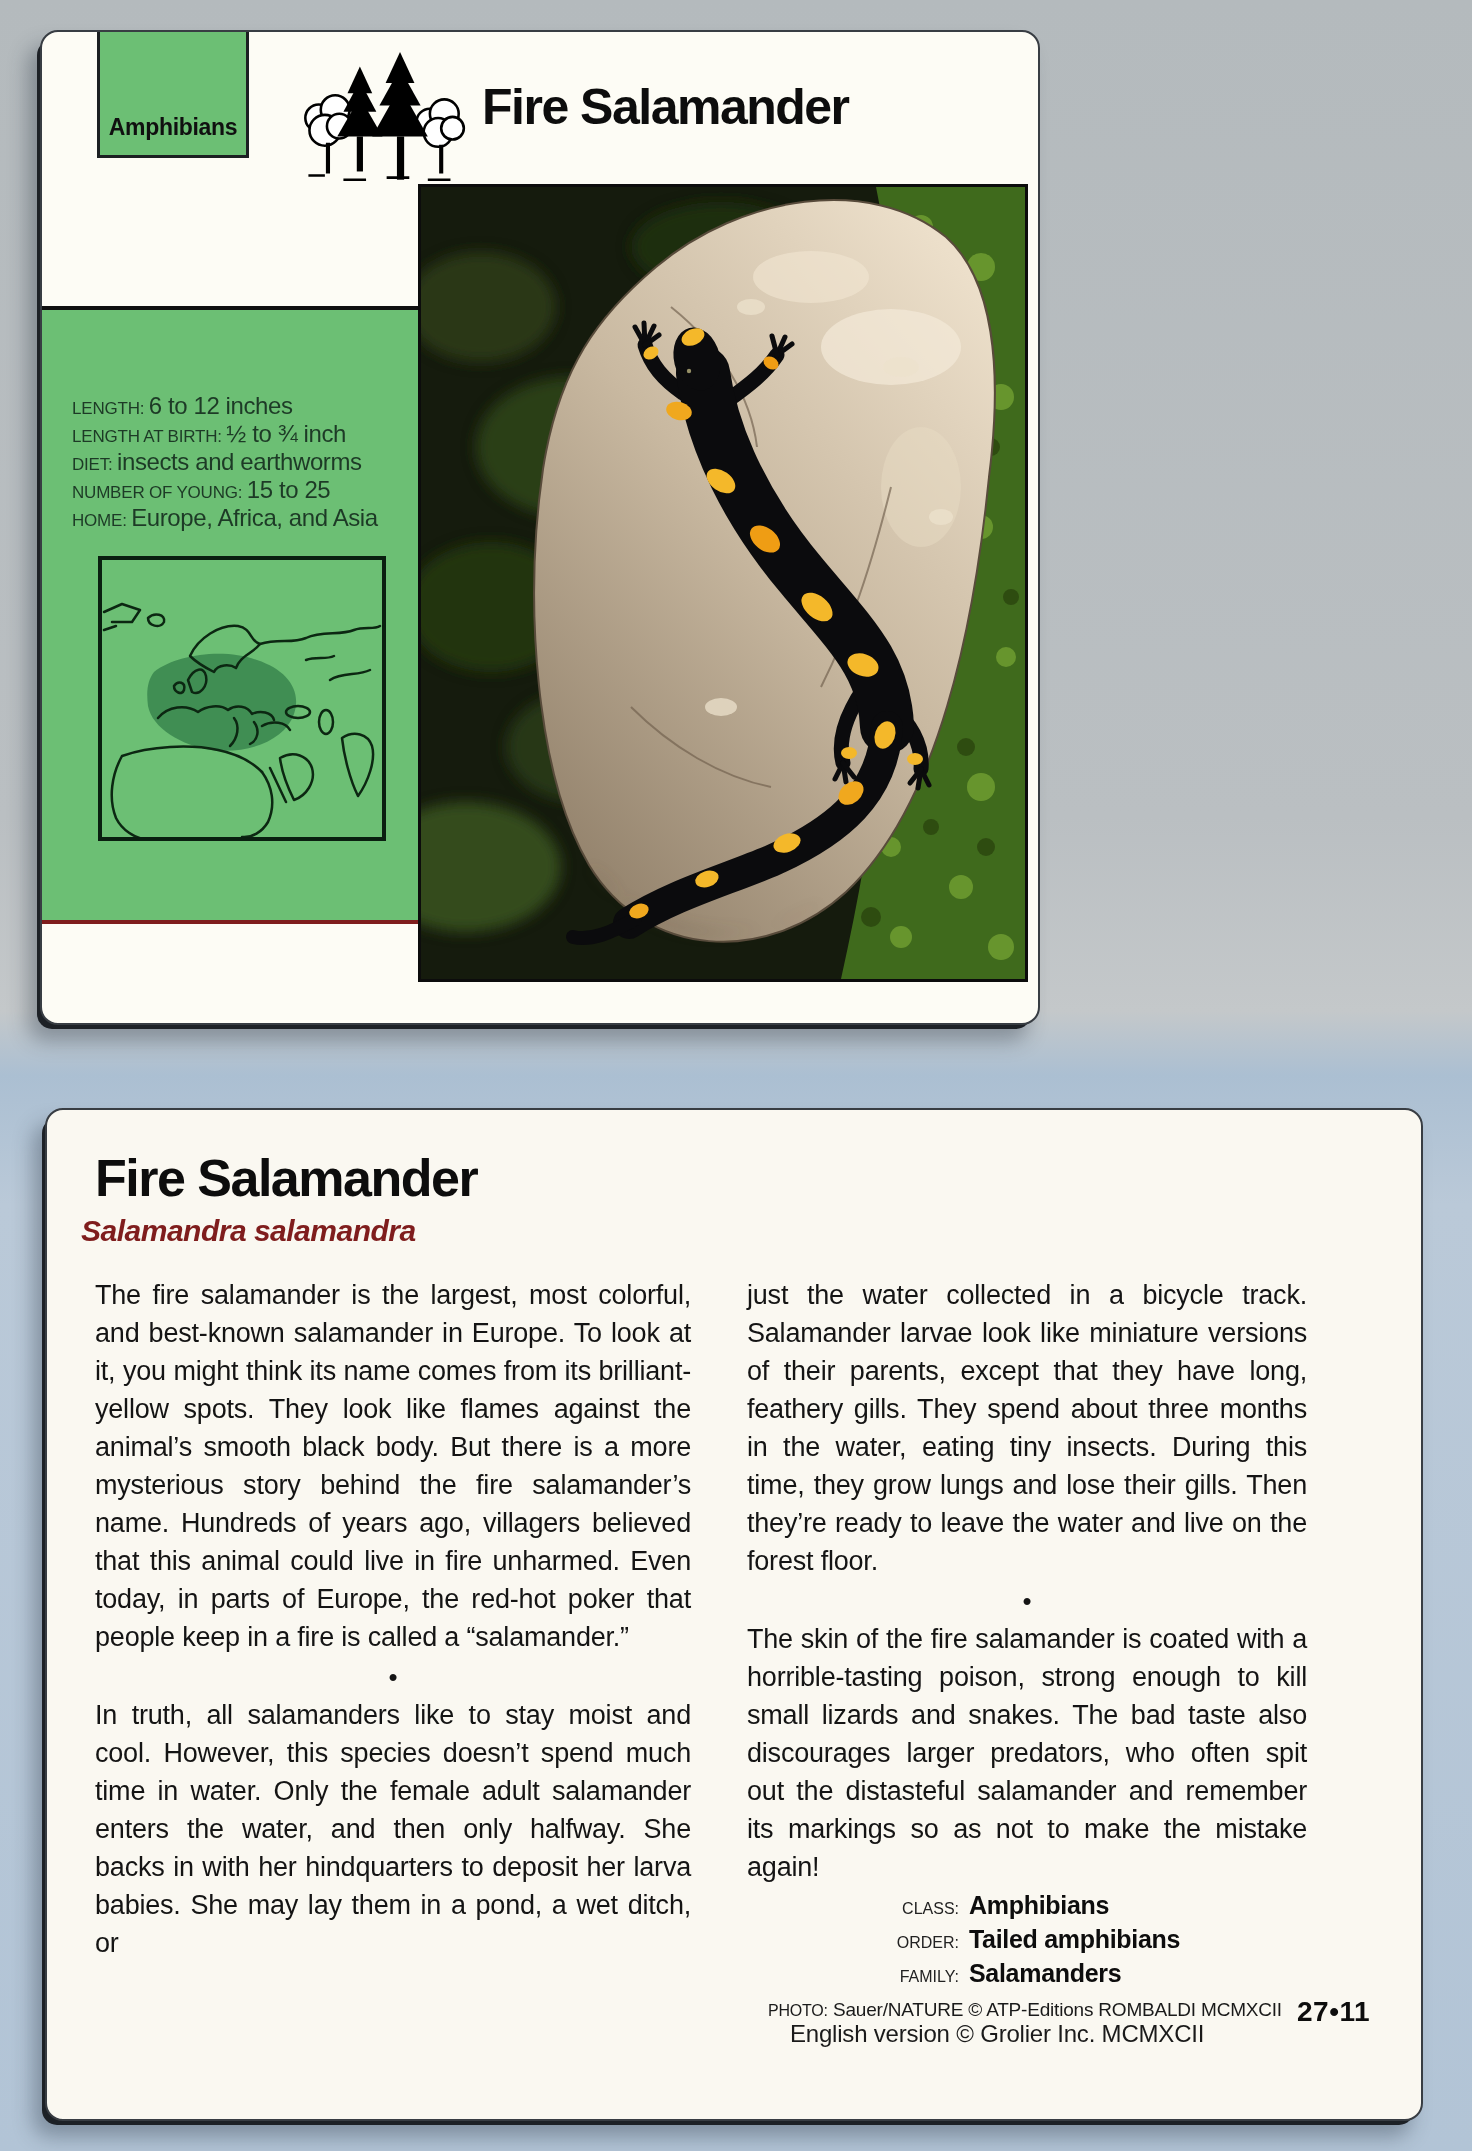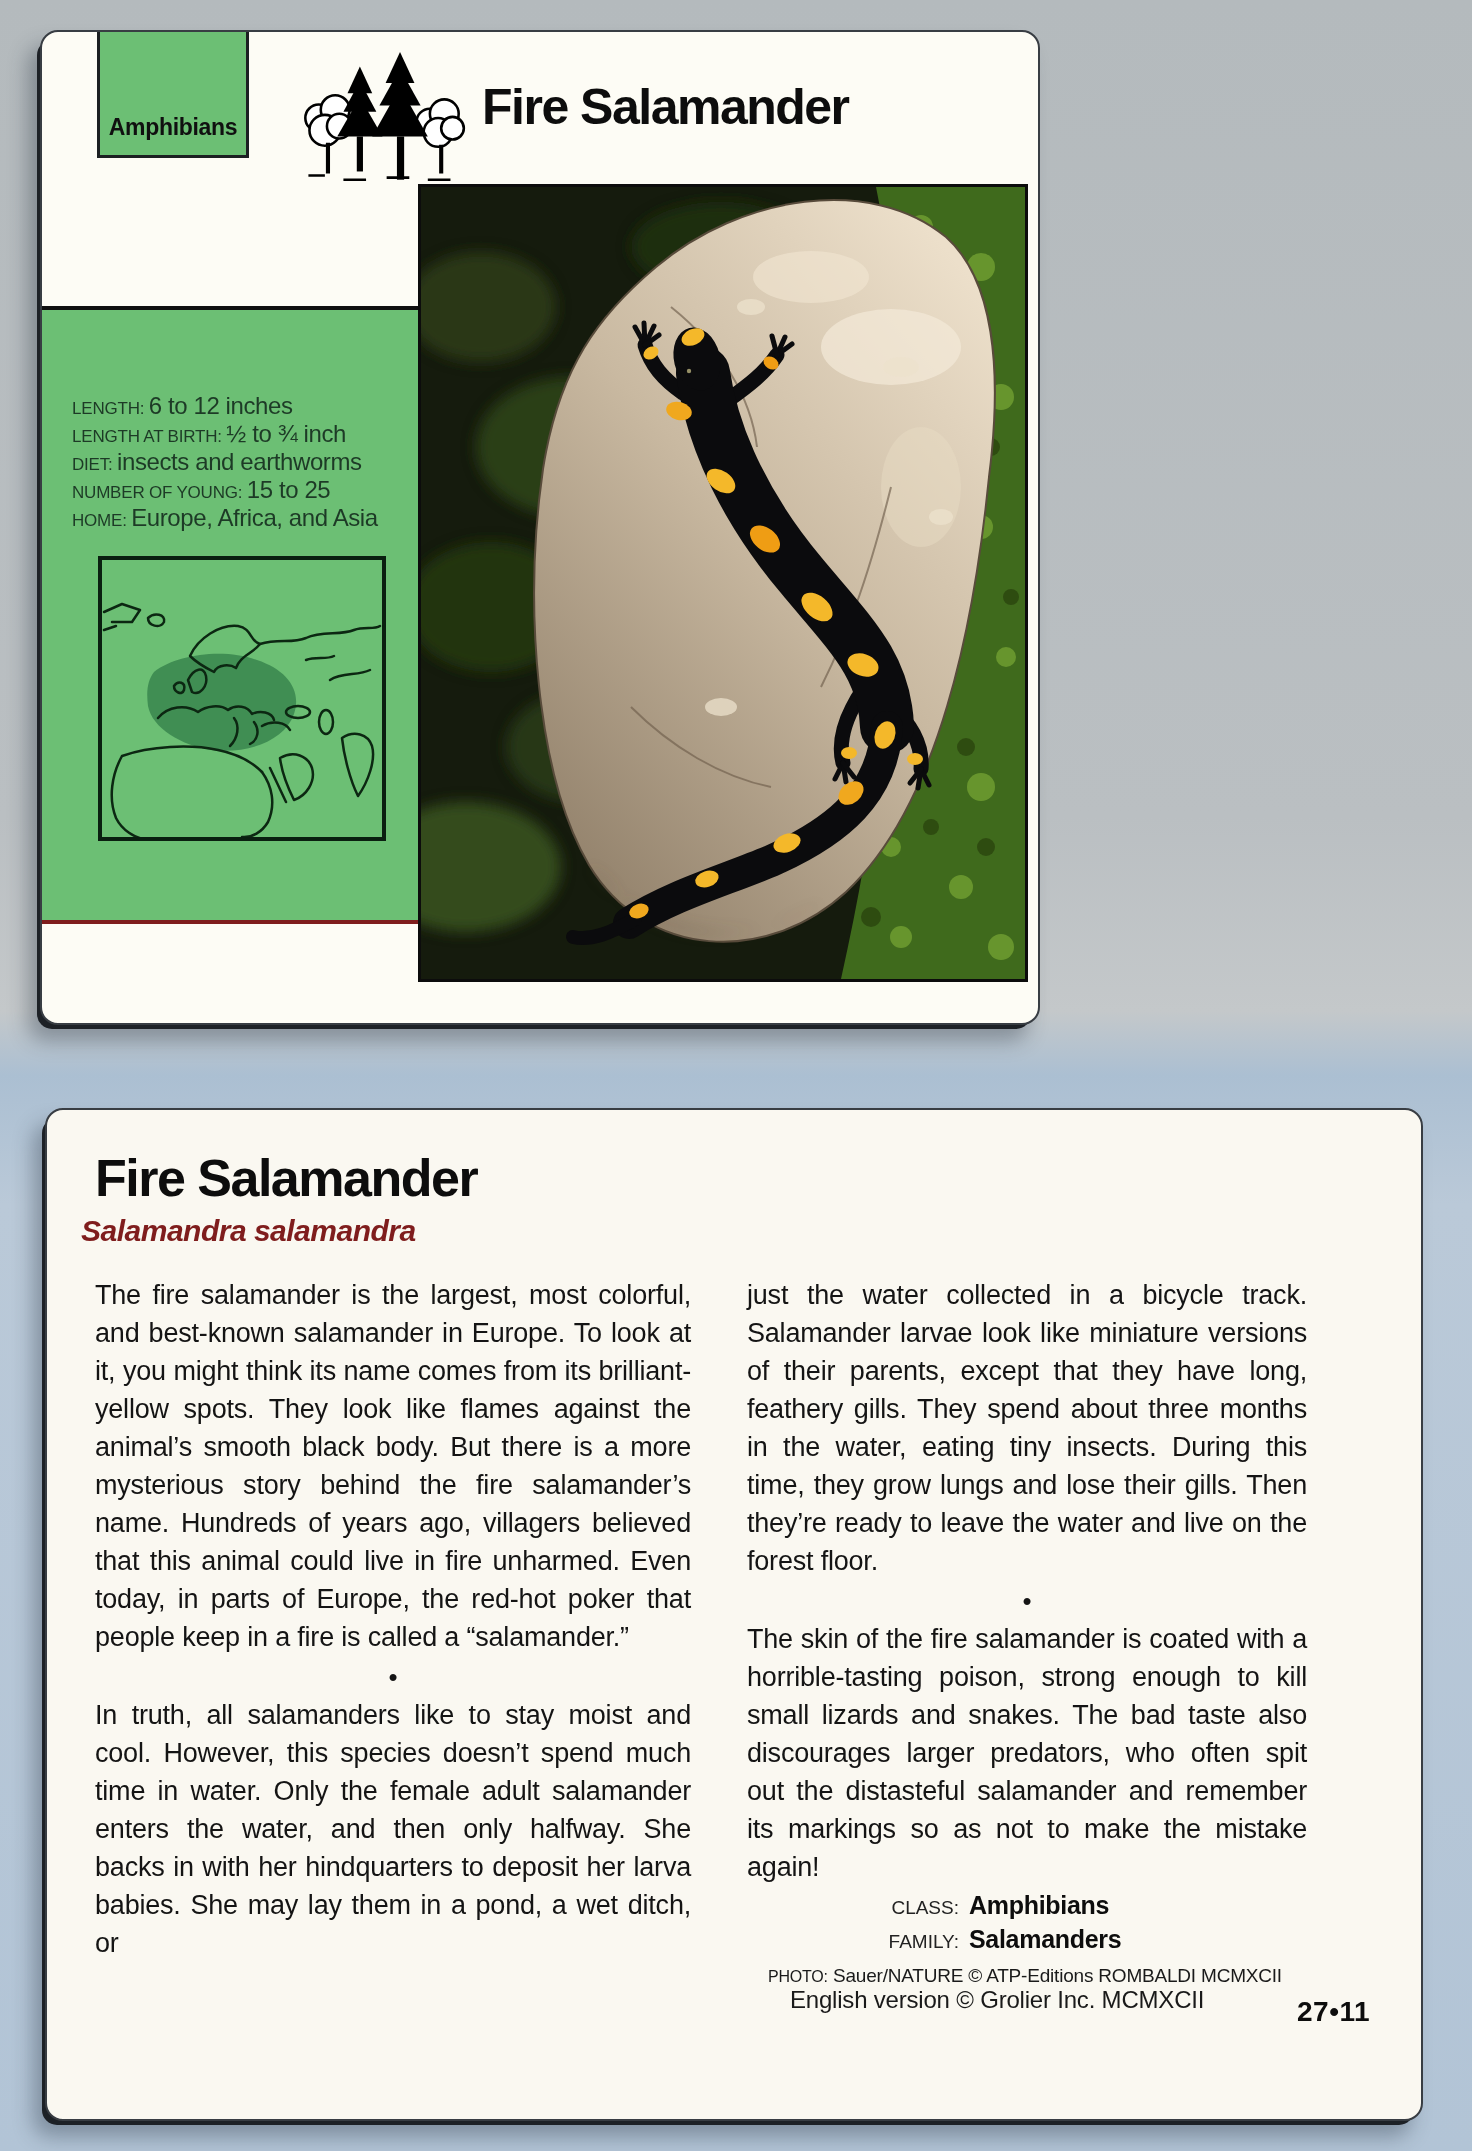--- a/index.html
+++ b/index.html
@@ -29,21 +29,21 @@
   #bottom-card{left:45px;top:1108px;width:1378px;height:1013px;background:#faf8f1;}
   .bc-title{position:absolute;left:48px;top:38px;font-size:52px;font-weight:bold;color:#0d0d0d;letter-spacing:-1.5px;}
   .bc-sci{position:absolute;left:34px;top:104px;font-size:30px;font-weight:bold;font-style:italic;color:#7f1d1d;letter-spacing:-0.5px;}
   .col{position:absolute;top:166px;color:#141414;}
   .col-left{left:48px;width:596px;}
   .col-right{left:700px;width:560px;}
   .col p{margin:0;font-size:27px;line-height:38px;text-align:justify;letter-spacing:-0.2px;}
   .bullet{height:40px;line-height:42px;text-align:center;font-size:26px;color:#141414;}
   .taxonomy{margin-top:4px;}
   .tax-row{line-height:31px;white-space:nowrap;}
-  .tax-label{display:inline-block;width:212px;text-align:right;padding-right:10px;font-size:19px;color:#222;}
+  .tax-label{display:inline-block;width:212px;text-align:right;padding-right:10px;font-size:16px;color:#222;}
   .tax-value{font-size:25px;font-weight:bold;color:#0d0d0d;letter-spacing:-0.3px;}
   .credits{margin-top:6px;margin-left:21px;color:#1a1a1a;}
   .credit-line1{font-size:19px;line-height:23px;letter-spacing:-0.2px;}
   .credit-label{font-size:16px;}
   .credit-line2{font-size:24px;line-height:23px;margin-left:22px;letter-spacing:-0.2px;}
   .card-number{position:absolute;left:1250px;top:886px;font-size:28px;font-weight:800;color:#0d0d0d;letter-spacing:0.5px;}
 </style>
 </head>
 <body>
 
@@ -275,20 +275,23 @@
     <div class="col col-right">
       <p>just the water collected in a bicycle track. Salamander larvae look like miniature versions of their parents, except that they have long, feathery gills. They spend about three months in the water, eating tiny insects. During this time, they grow lungs and lose their gills. Then they’re ready to leave the water and live on the forest floor.</p>
       <div class="bullet">•</div>
       <p>The skin of the fire salamander is coated with a horrible-tasting poison, strong enough to kill small lizards and snakes. The bad taste also discourages larger predators, who often spit out the distasteful salamander and remember its markings so as not to make the mistake again!</p>
 
       <div class="taxonomy">
         <div class="tax-row">
           <span class="tax-label">CLASS:</span><span class="tax-value">Amphibians</span>
         </div>
         <div class="tax-row">
+          <span class="tax-label">ORDER:</span><span class="tax-value">Tailed amphibians</span>
+        </div>
+        <div class="tax-row">
           <span class="tax-label">FAMILY:</span><span class="tax-value">Salamanders</span>
         </div>
       </div>
 
       <div class="credits">
         <div class="credit-line1"><span class="credit-label">PHOTO:</span> <span>Sauer/NATURE  © ATP-Editions ROMBALDI MCMXCII</span></div>
         <div class="credit-line2">English version © Grolier Inc. MCMXCII</div>
       </div>
     </div>
 

